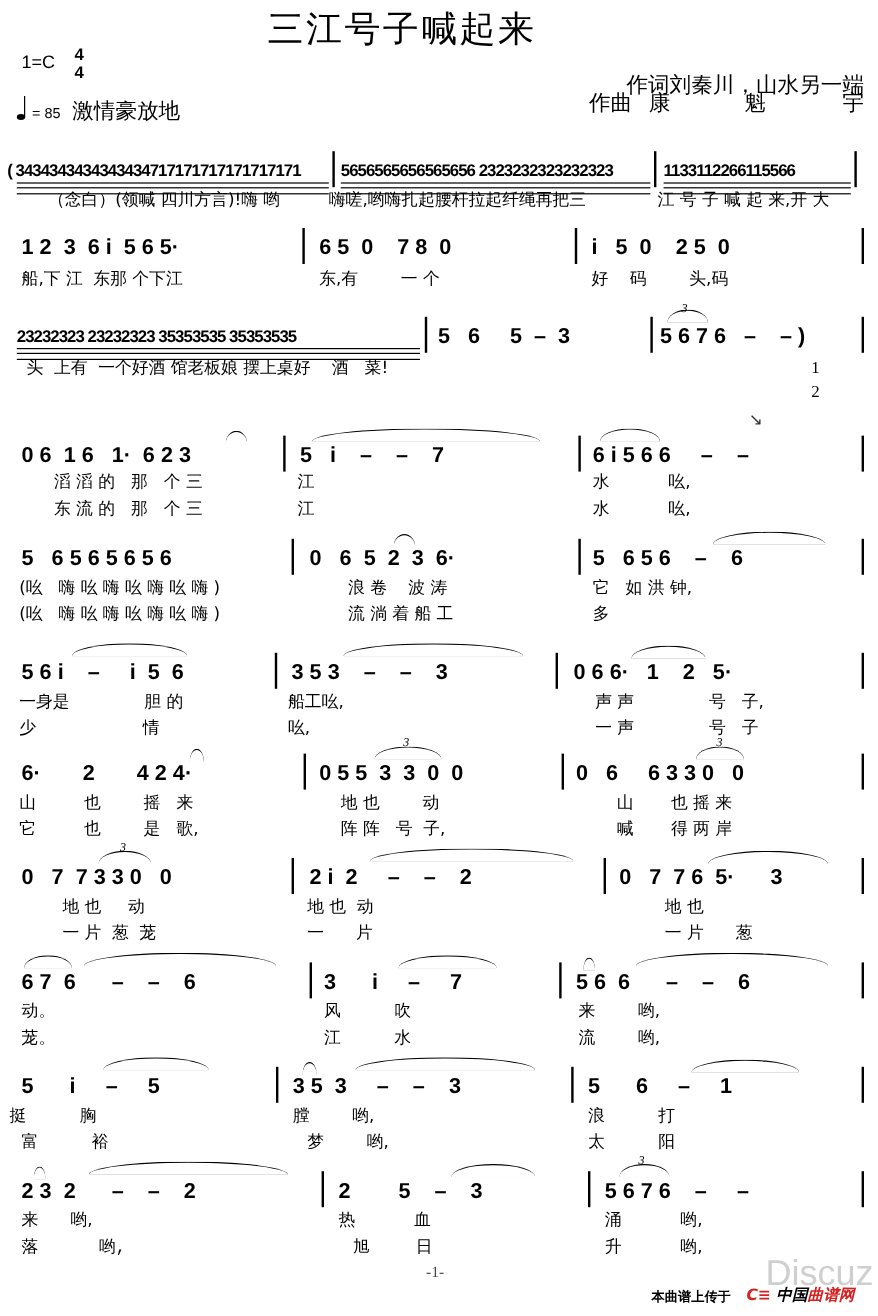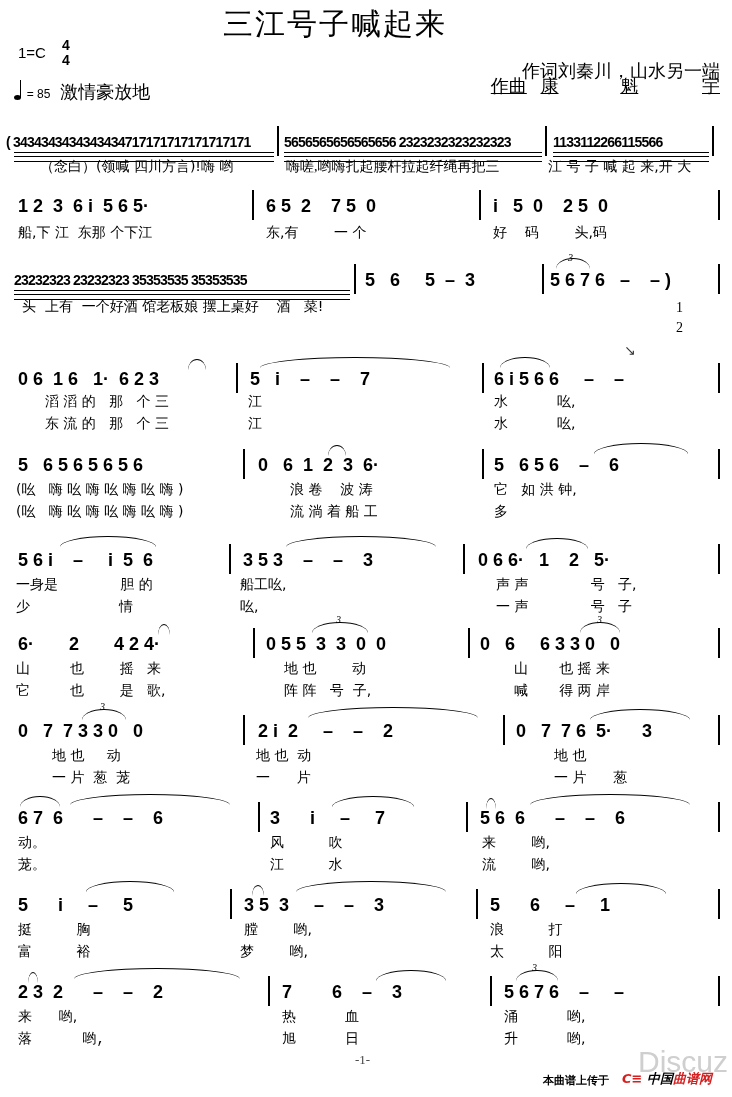--- a/index.html
+++ b/index.html
@@ -10,21 +10,21 @@
   .key { position:absolute; left:18px; top:44px; font-size:15px; font-family:"Liberation Sans", sans-serif; }
   .time { position:absolute; left:62px; top:38px; font-size:14px; font-weight:bold; line-height:15px; text-align:center;
           font-family:"Liberation Sans", sans-serif; }
   .tempo { position:absolute; left:14px; top:80px; font-size:18px; }
   .tempo .note { display:inline-block; width:7px; height:5px; background:#000; border-radius:50%; vertical-align:-2px; position:relative; }
   .tempo .note:after { content:""; position:absolute; right:0; bottom:2px; width:1.5px; height:18px; background:#000; }
   .tempo .bpm { font-size:12px; font-family:"Liberation Sans", sans-serif; }
   .credit { position:absolute; right:12px; font-size:18px; }
   .credit1 { top:59px; }
   .credit2 { top:74px; letter-spacing:0; }
-  .credit2 span { display:inline-block;text-decoration:underline; }
+  .credit2 span { display:inline-block; }
 
   .row { position:absolute; left:0; width:732px; }
   .m { position:absolute; top:0; height:24px; font-family:"Liberation Sans", sans-serif;
        font-weight:bold; font-size:18px; white-space:pre; line-height:24px; }
   .m.dense { font-size:14px; letter-spacing:-0.8px; }
   .bar { position:absolute; top:-4px; width:1.5px; height:30px; background:#000; }
   .lyr { position:absolute; font-size:14px; white-space:pre; }
   .slur { position:absolute; border-top:1.5px solid #000; border-radius:50% 50% 0 0 / 100% 100% 0 0; height:10px; }
   .trip { position:absolute; font-size:10px; font-style:italic; font-family:"Liberation Serif", serif; }
   .tripu { position:absolute; height:8px; border-top:1.2px solid #000; border-bottom:1.2px solid #000; }
@@ -65,28 +65,28 @@
   <div class="m dense" style="left:6px;text-align:right;">( 3434343434343434717171717171717171</div>
   <div class="bar" style="left:277px;"></div>
   <div class="m dense" style="left:284px;">5656565656565656 2323232323232323</div>
   <div class="bar" style="left:545px;"></div>
   <div class="m dense" style="left:553px;">1133112266115566</div>
   <div class="bar" style="left:712px;"></div>
   <div class="tripu" style="left:14px;width:260px;top:22px;"></div>
   <div class="tripu" style="left:284px;width:258px;top:22px;"></div>
   <div class="tripu" style="left:553px;width:156px;top:22px;"></div>
   <div class="lyr" style="left:40px;top:28px;">（念白）(领喊 四川方言)!嗨 哟</div>
-  <div class="lyr" style="left:286px;top:28px;font-family:Liberation Serif, serif;">嗨嗟,哟嗨扎起腰杆拉起纤绳再把三</div>
+  <div class="lyr" style="left:274px;top:28px;">嗨嗟,哟嗨扎起腰杆拉起纤绳再把三</div>
   <div class="lyr" style="left:548px;top:28px;">江 号 子 喊 起 来,开 大</div>
 </div>
 
 <div class="row" style="top:194px;">
   <div class="m" style="left:18px;">1 2  3  6 i  5 6 5·</div>
   <div class="bar" style="left:252px;"></div>
-  <div class="m" style="left:266px;">6 5  2    7 5  0</div>
+  <div class="m" style="left:266px;">6 5  0    7 8  0</div>
   <div class="bar" style="left:479px;"></div>
   <div class="m" style="left:493px;">i   5  0    2 5  0</div>
   <div class="bar" style="left:718px;"></div>
   <div class="lyr" style="left:18px;top:30px;">船,下 江  东那 个下江</div>
   <div class="lyr" style="left:266px;top:30px;">东,有        一 个</div>
   <div class="lyr" style="left:493px;top:30px;">好    码        头,码</div>
 </div>
 
 <div class="row" style="top:268px;">
   <div class="m dense" style="left:14px;">23232323 23232323 35353535 35353535</div>
@@ -119,21 +119,21 @@
   <div class="lyr" style="left:248px;top:26px;">江</div>
   <div class="lyr" style="left:494px;top:26px;">水           吆,</div>
   <div class="lyr" style="left:36px;top:48px;">  东 流 的   那   个 三</div>
   <div class="lyr" style="left:248px;top:48px;">江</div>
   <div class="lyr" style="left:494px;top:48px;">水           吆,</div>
 </div>
 
 <div class="row" style="top:453px;">
   <div class="m" style="left:18px;">5   6 5 6 5 6 5 6</div>
   <div class="bar" style="left:243px;"></div>
-  <div class="m" style="left:258px;">0   6  1  2  3  6·</div>
+  <div class="m" style="left:258px;">0   6  5  2  3  6·</div>
   <div class="bar" style="left:482px;"></div>
   <div class="m" style="left:494px;">5   6 5 6    –    6</div>
   <div class="bar" style="left:718px;"></div>
   <div class="slur" style="left:328px;width:18px;top:-8px;"></div>
   <div class="slur" style="left:594px;width:94px;top:-10px;"></div>
   <div class="lyr" style="left:16px;top:28px;">(吆   嗨 吆 嗨 吆 嗨 吆 嗨 )</div>
   <div class="lyr" style="left:290px;top:28px;">浪 卷    波 涛</div>
   <div class="lyr" style="left:494px;top:28px;">它   如 洪 钟,</div>
   <div class="lyr" style="left:16px;top:50px;">(吆   嗨 吆 嗨 吆 嗨 吆 嗨 )</div>
   <div class="lyr" style="left:290px;top:50px;">流 淌 着 船 工</div>
@@ -221,45 +221,45 @@
   <div class="m" style="left:18px;">5      i     –     5</div>
   <div class="bar" style="left:230px;"></div>
   <div class="m" style="left:244px;">3 5  3     –    –    3</div>
   <div class="bar" style="left:476px;"></div>
   <div class="m" style="left:490px;">5      6     –     1</div>
   <div class="bar" style="left:718px;"></div>
   <div class="slur" style="left:86px;width:88px;top:-12px;"></div>
   <div class="slur" style="left:252px;width:12px;top:-8px;"></div>
   <div class="slur" style="left:296px;width:150px;top:-12px;"></div>
   <div class="slur" style="left:576px;width:90px;top:-10px;"></div>
-  <div class="lyr" style="left:18px;top:28px;">挺          胸</div>
+  <div class="lyr" style="left:8px;top:28px;">挺          胸</div>
   <div class="lyr" style="left:244px;top:28px;">膛        哟,</div>
   <div class="lyr" style="left:490px;top:28px;">浪          打</div>
   <div class="lyr" style="left:18px;top:50px;">富          裕</div>
-  <div class="lyr" style="left:240px;top:50px;">梦        哟,</div>
+  <div class="lyr" style="left:256px;top:50px;">梦        哟,</div>
   <div class="lyr" style="left:490px;top:50px;">太          阳</div>
 </div>
 
 <div class="row" style="top:980px;">
   <div class="m" style="left:18px;">2 3  2      –    –    2</div>
   <div class="bar" style="left:268px;"></div>
-  <div class="m" style="left:282px;">7        6    –    3</div>
+  <div class="m" style="left:282px;">2        5    –    3</div>
   <div class="bar" style="left:490px;"></div>
   <div class="m" style="left:504px;text-align:center;">5 6 7 6    –     –</div>
   <div class="bar" style="left:718px;"></div>
   <div class="slur" style="left:28px;width:10px;top:-8px;"></div>
   <div class="slur" style="left:74px;width:166px;top:-12px;"></div>
   <div class="slur" style="left:376px;width:70px;top:-10px;"></div>
   <div class="slur" style="left:516px;width:42px;top:-10px;"></div>
   <div class="trip" style="left:532px;top:-18px;">3</div>
   <div class="lyr" style="left:18px;top:28px;">来      哟,</div>
   <div class="lyr" style="left:282px;top:28px;">热           血</div>
   <div class="lyr" style="left:504px;top:28px;">涌           哟,</div>
   <div class="lyr" style="left:18px;top:50px;font-family:Liberation Mono, monospace;">落      哟,</div>
-  <div class="lyr" style="left:282px;top:50px;">旭           日</div>
+  <div class="lyr" style="left:294px;top:50px;font-family:Liberation Serif, serif;">旭           日</div>
   <div class="lyr" style="left:504px;top:50px;">升           哟,</div>
 </div>
 
 <div class="page-num">-1-</div>
 <div class="discuz">Discuz</div>
 <div class="footer">本曲谱上传于</div>
 <div class="logo">
   <span class="c">C≡</span>
   <span class="cn">中国</span><span class="qp">曲谱网</span>
 </div>

